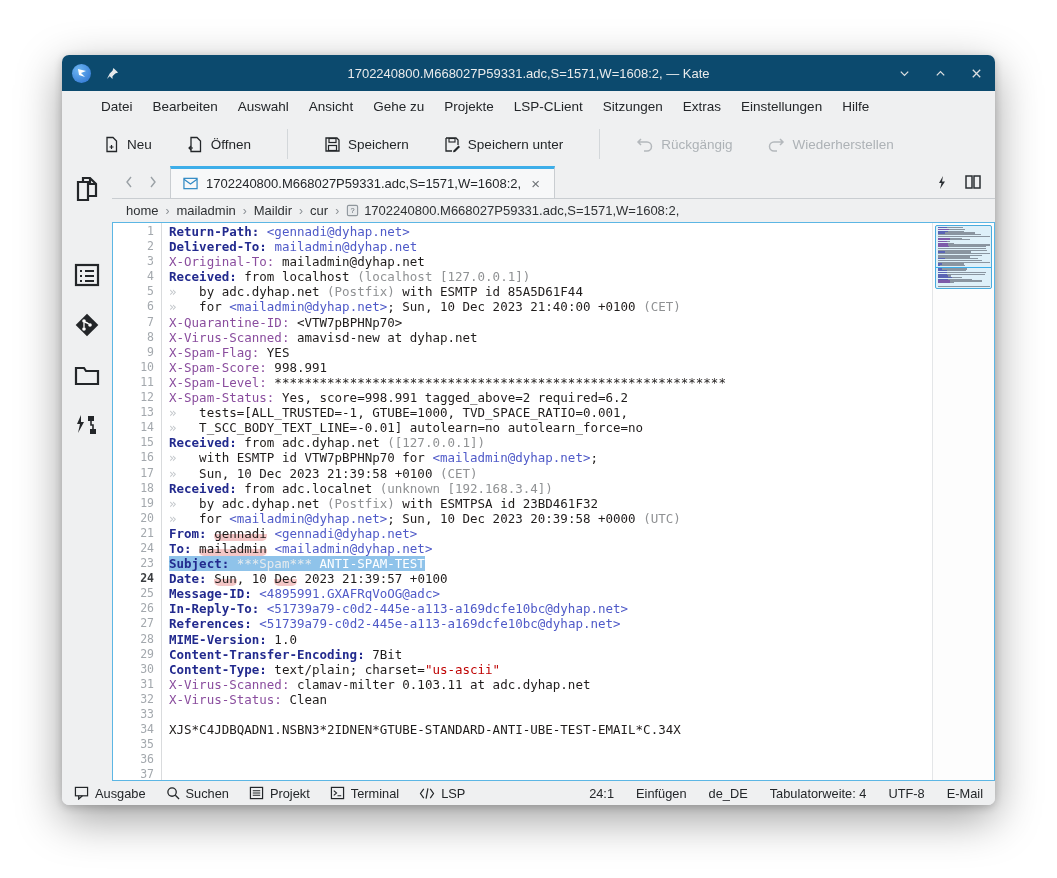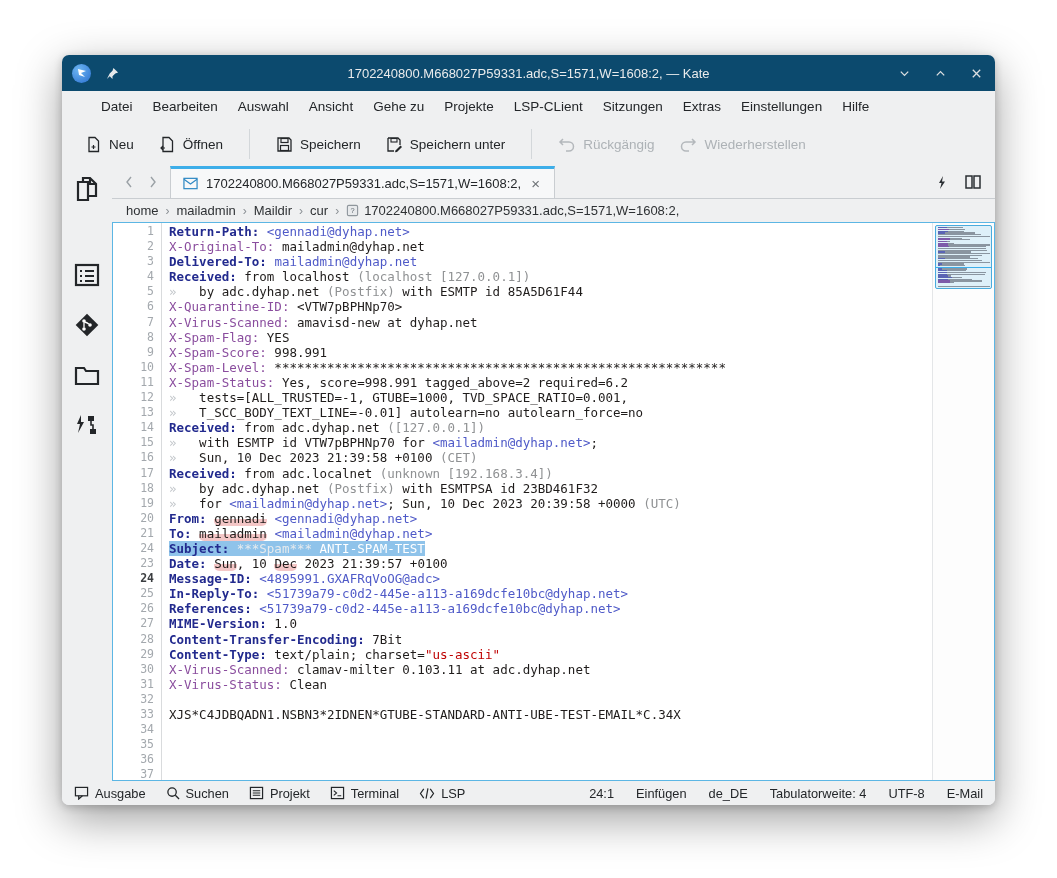--- a/index.html
+++ b/index.html
@@ -14,21 +14,21 @@
   .titlebar .lefticons{display:flex;align-items:center;gap:12px;width:210px;}
   .titlebar .title{flex:1;text-align:center;white-space:nowrap;overflow:hidden;}
   .titlebar .controls{display:flex;align-items:center;gap:18px;width:210px;justify-content:flex-end;}
   .tbtn{width:18px;height:18px;display:flex;align-items:center;justify-content:center;cursor:pointer;}
   .kate-logo{width:19px;height:19px;border-radius:50%;background:radial-gradient(circle at 35% 30%,#6db6f2,#2a6fd0);
     display:flex;align-items:center;justify-content:center;}
   
   .menubar{height:31px;display:flex;align-items:center;padding:0 30px;gap:2px;flex:0 0 auto;}
   .menu-item{padding:4px 9px;font-size:13.5px;color:#232629;border-radius:3px;cursor:pointer;white-space:nowrap;}
   
-  .toolbar{height:44px;display:flex;align-items:center;padding:0 14px;gap:7px;flex:0 0 auto;}
+  .toolbar{height:44px;display:flex;align-items:center;padding:0 32px;gap:17px;flex:0 0 auto;}
   .tool-btn{display:flex;align-items:center;gap:7px;padding:6px 9px;font-size:13.5px;color:#232629;
     border-radius:3px;cursor:pointer;white-space:nowrap;}
   .tool-btn.disabled{color:#adb2b6;cursor:default;}
   .tool-sep{width:1px;height:30px;background:#d3d7da;margin:0 10px;}
   
   .main{flex:1;display:flex;min-height:0;}
   .sidebar{width:50px;flex:0 0 auto;display:flex;flex-direction:column;align-items:center;padding-top:4px;}
   .side-btn{width:38px;height:38px;display:flex;align-items:center;justify-content:center;cursor:pointer;border-radius:4px;}
   .side-btn.first{margin-bottom:36px;}
   .side-btn + .side-btn{margin-top:12px;}
@@ -344,24 +344,25 @@
             <div>31</div>
             <div>32</div>
             <div>33</div>
             <div>34</div>
             <div>35</div>
             <div>36</div>
             <div>37</div>
           </div>
         <div class="code" id="code">
             <div class="line"><span class="seg-k">Return-Path:</span><span class="seg-n"> </span><span class="seg-a">&lt;gennadi@dyhap.net&gt;</span></div>
+            <div class="line"><span class="seg-k">Delivered-To:</span><span class="seg-n"> </span><span class="seg-a">mailadmin@dyhap.net</span></div>
             <div class="line"><span class="seg-x">X-Original-To:</span><span class="seg-n"> mailadmin@dyhap.net</span></div>
-            <div class="line"><span class="seg-k">Delivered-To:</span><span class="seg-n"> </span><span class="seg-a">mailadmin@dyhap.net</span></div>
             <div class="line"><span class="seg-k">Received:</span><span class="seg-n"> from localhost </span><span class="seg-c">(localhost [127.0.0.1])</span></div>
             <div class="line"><span class="seg-t">»</span><span class="seg-n">   by adc.dyhap.net </span><span class="seg-c">(Postfix)</span><span class="seg-n"> with ESMTP id 85A5D61F44</span></div>
+            <div class="line"><span class="seg-t">»</span><span class="seg-n">   for </span><span class="seg-a">&lt;mailadmin@dyhap.net&gt;</span><span class="seg-n">; Sun, 10 Dec 2023 21:40:00 +0100 </span><span class="seg-c">(CET)</span></div>
             <div class="line"><span class="seg-x">X-Quarantine-ID:</span><span class="seg-n"> &lt;VTW7pBPHNp70&gt;</span></div>
             <div class="line"><span class="seg-x">X-Virus-Scanned:</span><span class="seg-n"> amavisd-new at dyhap.net</span></div>
             <div class="line"><span class="seg-x">X-Spam-Flag:</span><span class="seg-n"> YES</span></div>
             <div class="line"><span class="seg-x">X-Spam-Score:</span><span class="seg-n"> 998.991</span></div>
             <div class="line"><span class="seg-x">X-Spam-Level:</span><span class="seg-n"> ************************************************************</span></div>
             <div class="line"><span class="seg-x">X-Spam-Status:</span><span class="seg-n"> Yes, score=998.991 tagged_above=2 required=6.2</span></div>
             <div class="line"><span class="seg-t">»</span><span class="seg-n">   tests=[ALL_TRUSTED=-1, GTUBE=1000, TVD_SPACE_RATIO=0.001,</span></div>
             <div class="line"><span class="seg-t">»</span><span class="seg-n">   T_SCC_BODY_TEXT_LINE=-0.01] autolearn=no autolearn_force=no</span></div>
             <div class="line"><span class="seg-k">Received:</span><span class="seg-n"> from adc.dyhap.net </span><span class="seg-c">([127.0.0.1])</span></div>
             <div class="line"><span class="seg-t">»</span><span class="seg-n">   with ESMTP id VTW7pBPHNp70 for </span><span class="seg-a">&lt;mailadmin@dyhap.net&gt;</span><span class="seg-n">;</span></div>

